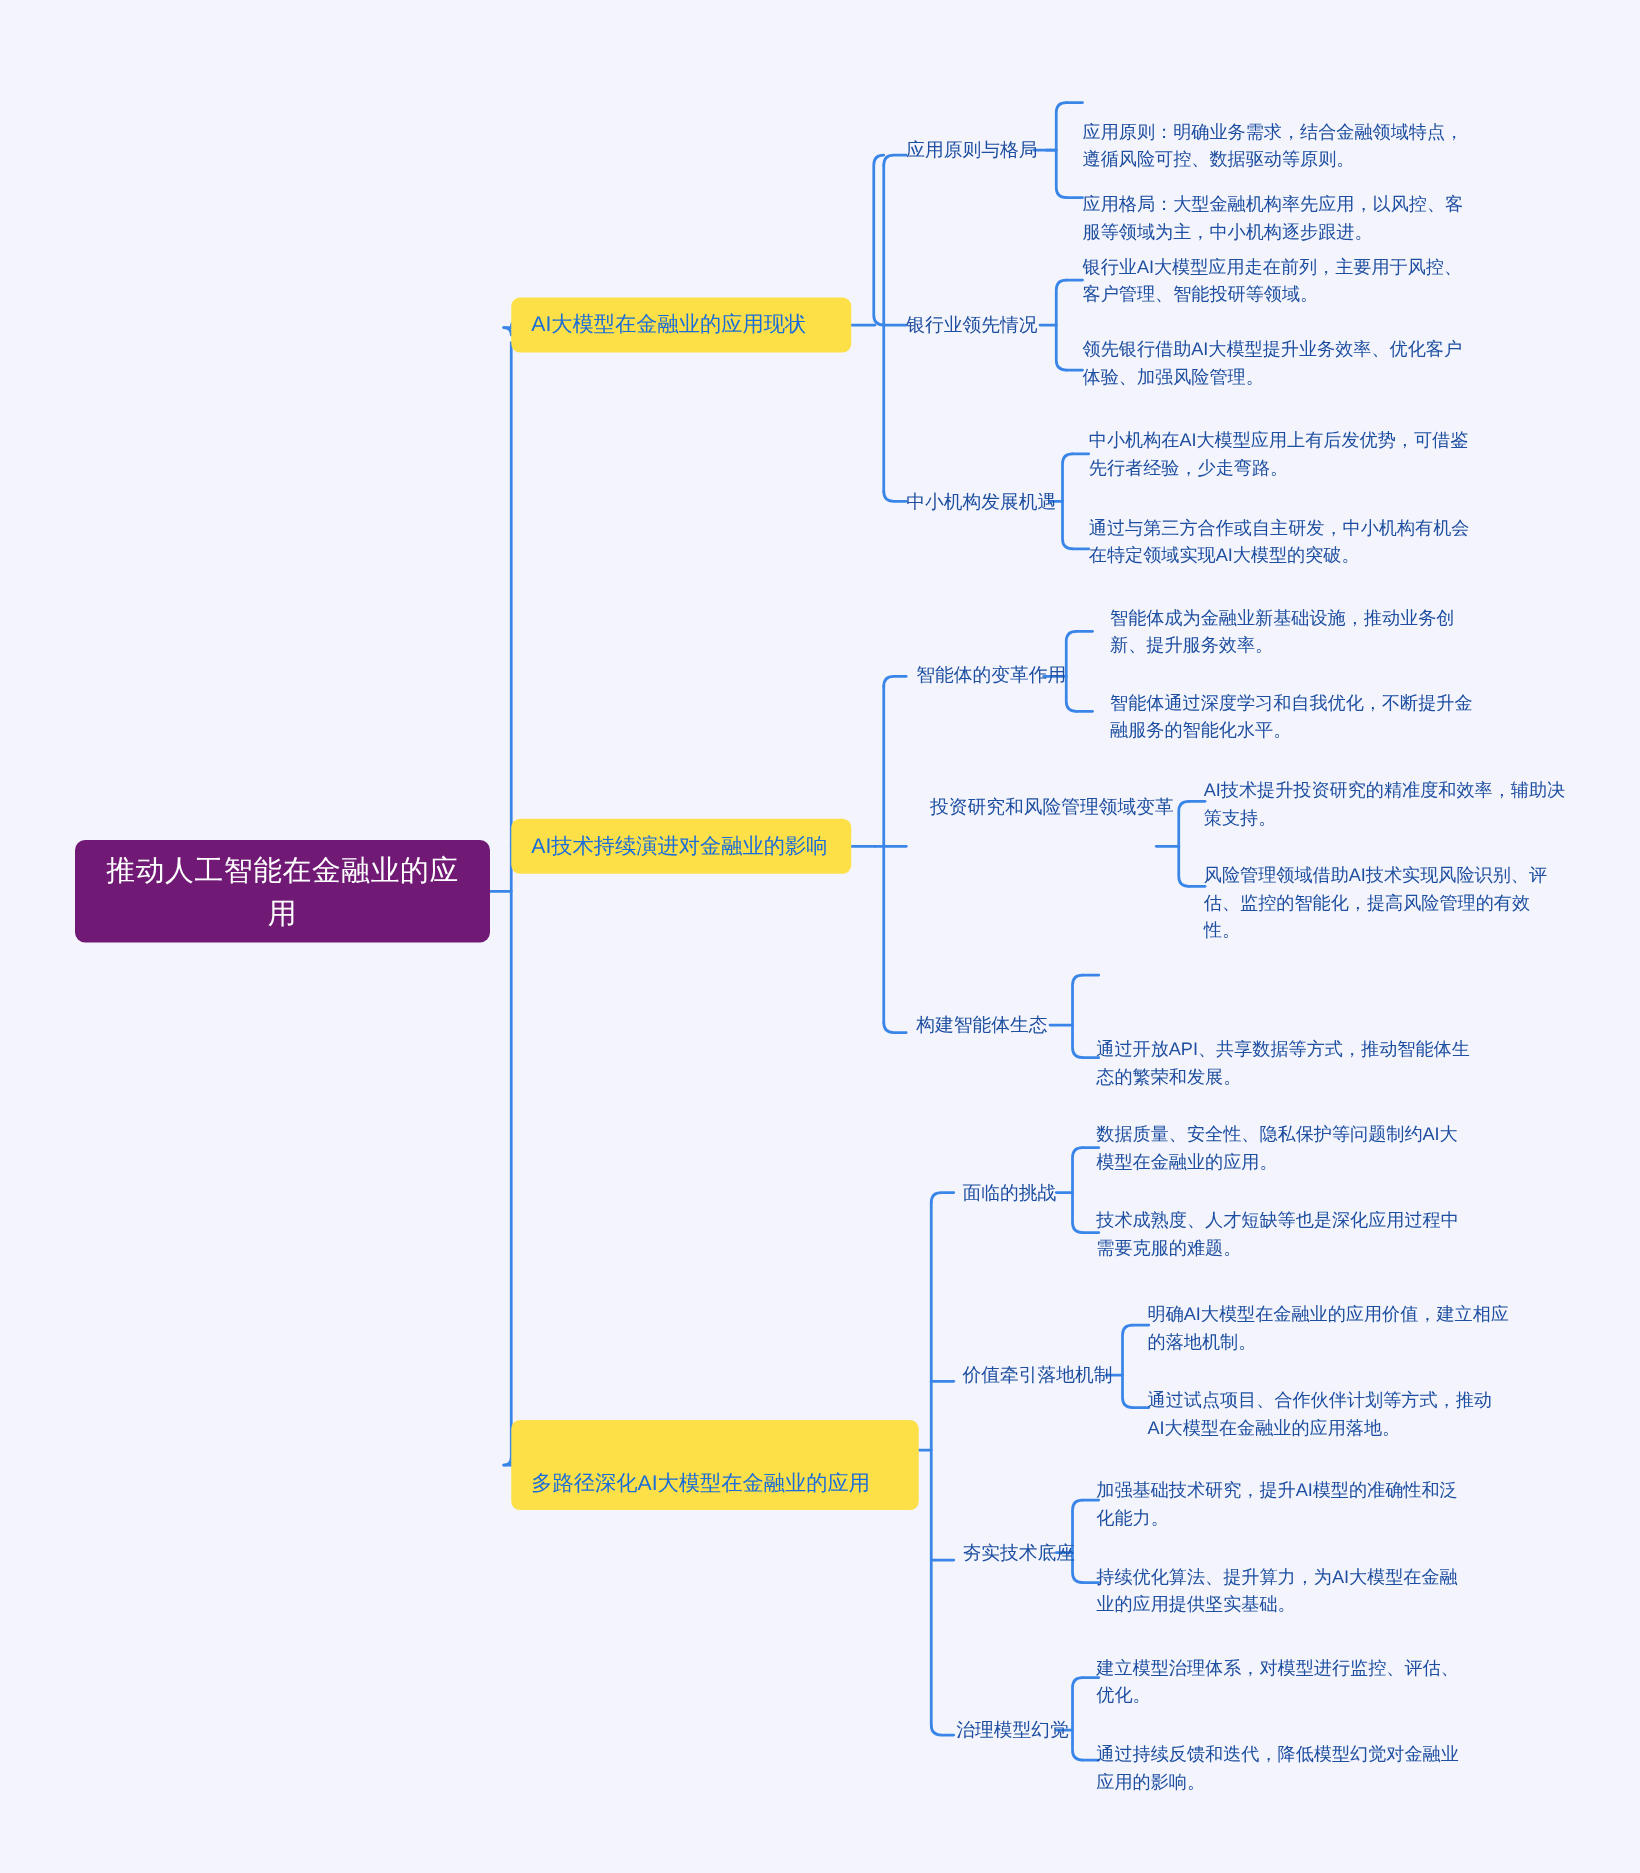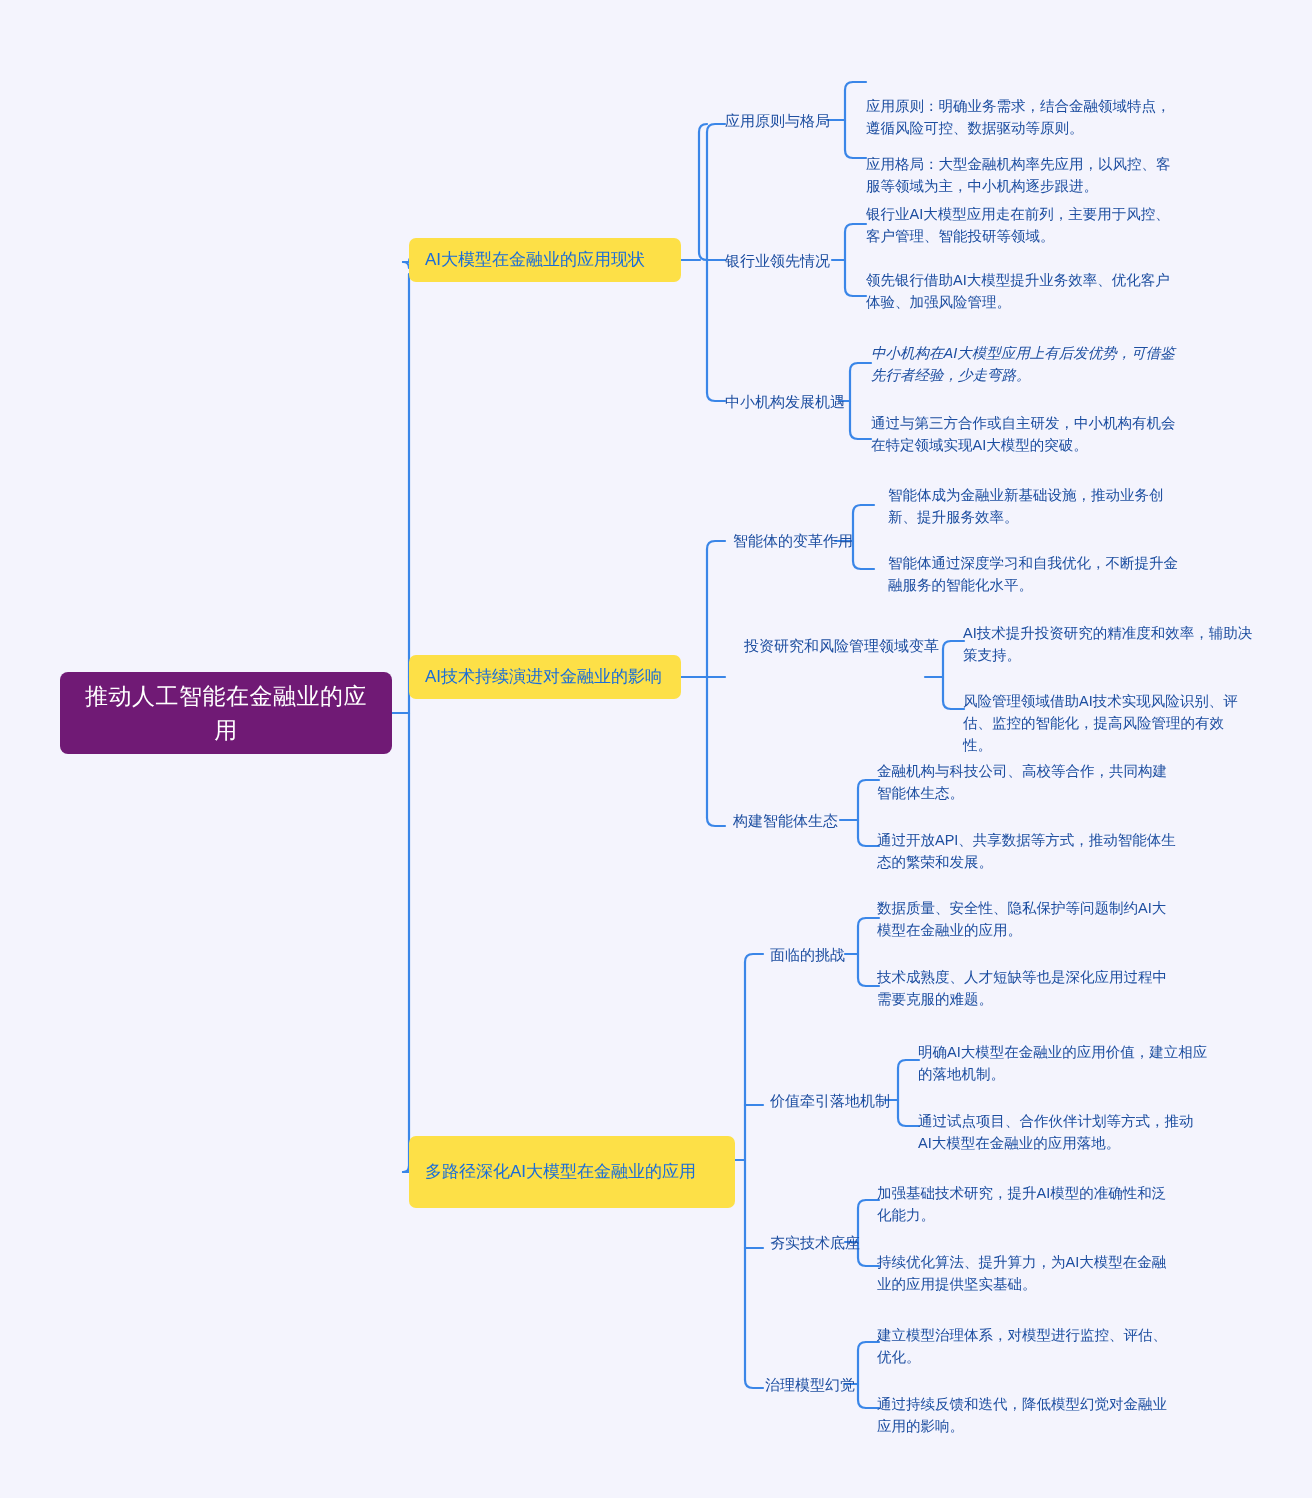--- a/index.html
+++ b/index.html
@@ -57,21 +57,21 @@
     color: #1a6dd9;
     font-size: 17px;
     line-height: 28px;
     display: flex;
     align-items: center;
     box-sizing: border-box;
     padding: 7px 16px;
   }
   .l2-a { left: 409px; top: 238px; width: 272px; height: 44px; }
   .l2-b { left: 409px; top: 655px; width: 272px; height: 44px; }
-  .l2-c { left: 409px; top: 1136px; width: 326px; height: 72px; align-items: center; }
+  .l2-c { left: 409px; top: 1136px; width: 326px; height: 72px; align-items: flex-end; }
 
   
   .l3-node {
     position: absolute;
     color: #1d4ea0;
     font-size: 15px;
     line-height: 22px;
     white-space: nowrap;
   }
 
@@ -206,21 +206,21 @@
   <div class="leaf-node" style="left:866px; top:203px; width:312px;">
     <span>银行业AI大模型应用走在前列，主要用于风控、客户管理、智能投研等领域。</span>
   </div>
   <div class="leaf-node" style="left:866px; top:269px; width:312px;">
     <span>领先银行借助AI大模型提升业务效率、优化客户体验、加强风险管理。</span>
   </div>
 
   <div class="l3-node" style="left:725px; top:391px;">
     <span>中小机构发展机遇</span>
   </div>
-  <div class="leaf-node" style="left:871px; top:342px; width:305px;font-style:italic;">
+  <div class="leaf-node" style="left:871px; top:342px; width:305px;">
     <span>中小机构在AI大模型应用上有后发优势，可借鉴先行者经验，少走弯路。</span>
   </div>
   <div class="leaf-node" style="left:871px; top:412px; width:305px;">
     <span>通过与第三方合作或自主研发，中小机构有机会在特定领域实现AI大模型的突破。</span>
   </div>
 
   <div class="l3-node" style="left:733px; top:530px;">
     <span>智能体的变革作用</span>
   </div>
   <div class="leaf-node" style="left:888px; top:484px; width:300px;">
@@ -236,23 +236,20 @@
   <div class="leaf-node" style="left:963px; top:622px; width:300px;">
     <span>AI技术提升投资研究的精准度和效率，辅助决策支持。</span>
   </div>
   <div class="leaf-node" style="left:963px; top:690px; width:288px;">
     <span>风险管理领域借助AI技术实现风险识别、评估、监控的智能化，提高风险管理的有效性。</span>
   </div>
 
   <div class="l3-node" style="left:733px; top:810px;">
     <span>构建智能体生态</span>
   </div>
-  <div class="leaf-node" style="left:877px; top:760px; width:300px;">
-    <span>金融机构与科技公司、高校等合作，共同构建智能体生态。</span>
-  </div>
   <div class="leaf-node" style="left:877px; top:829px; width:300px;">
     <span>通过开放API、共享数据等方式，推动智能体生态的繁荣和发展。</span>
   </div>
 
   <div class="l3-node" style="left:770px; top:944px;">
     <span>面临的挑战</span>
   </div>
   <div class="leaf-node" style="left:877px; top:897px; width:295px;">
     <span>数据质量、安全性、隐私保护等问题制约AI大模型在金融业的应用。</span>
   </div>

